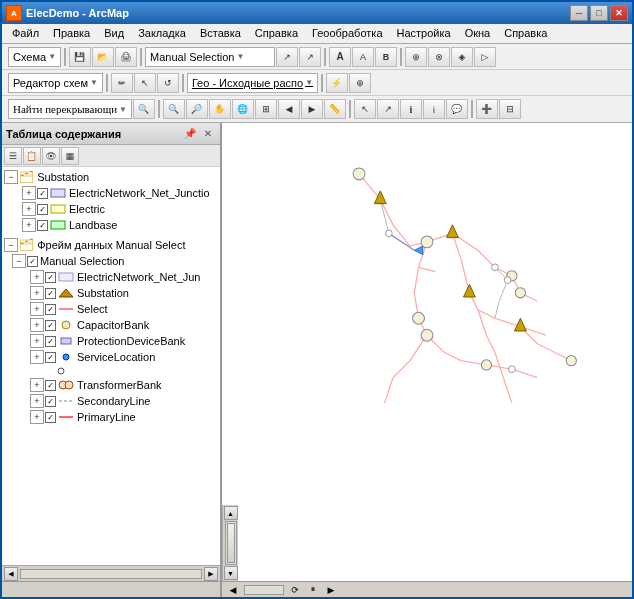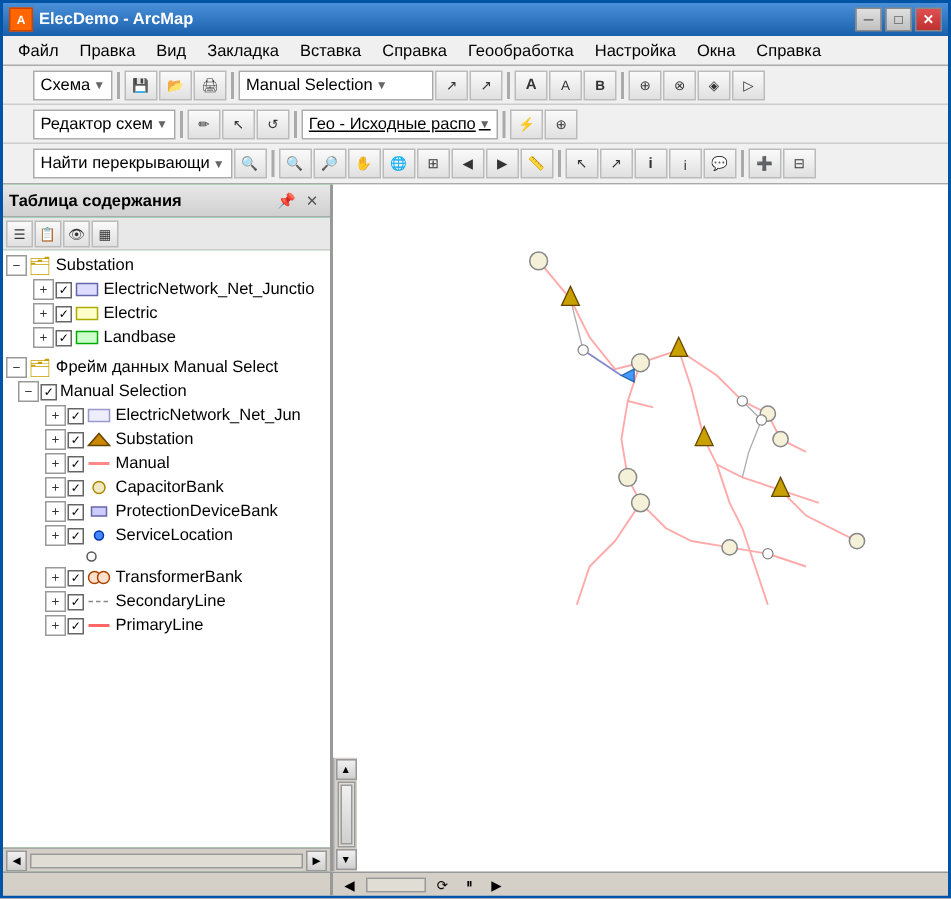--- a/index.html
+++ b/index.html
@@ -8,37 +8,37 @@
     
     .window { width: 634px; height: 599px; border: 2px solid #0054a6; display: flex; flex-direction: column; }
     .title-bar { background: linear-gradient(to bottom, #4a90d9, #1a5faa); height: 22px; display: flex; align-items: center; padding: 0 4px; color: white; font-size: 11px; font-weight: bold; flex-shrink: 0; }
     .title-bar-icon { width: 16px; height: 16px; margin-right: 4px; background: #ff6600; border: 1px solid #cc4400; font-size: 8px; display: flex; align-items: center; justify-content: center; color: white; }
     .title-text { flex: 1; }
     .title-buttons { display: flex; gap: 2px; }
     .title-btn { width: 18px; height: 16px; background: linear-gradient(to bottom, #e0e0e0, #c0c0c0); border: 1px solid #888; font-size: 9px; display: flex; align-items: center; justify-content: center; cursor: pointer; color: #333; }
     .title-btn.close { background: linear-gradient(to bottom, #e05050, #c03030); color: white; }
 
     
-    .menu-bar { background: #f0f0f0; height: 20px; display: flex; align-items: center; padding: 0 4px; border-bottom: 1px solid #aaa; flex-shrink: 0; gap: 2px; }
+    .menu-bar { background: #f0f0f0; height: 20px; display: flex; padding: 0 4px; border-bottom: 1px solid #aaa; flex-shrink: 0; gap: 2px; }
     .menu-item { padding: 1px 6px; font-size: 11px; color: #000; cursor: pointer; height: 18px; display: flex; align-items: center; }
 
     
     .toolbar-area { background: #f0f0f0; border-bottom: 1px solid #aaa; flex-shrink: 0; }
-    .toolbar-row { display: flex; align-items: center; padding: 1px 20px; gap: 1px; height: 26px; border-bottom: 1px solid #ccc; }
-    .toolbar-row:last-child { border-bottom: none; }
+    .toolbar-row { display: flex; align-items: center; padding: 1px 6px; gap: 1px; height: 26px; border-bottom: 1px solid #ccc; }
+    .toolbar-row:last-child { border-bottom: none; font-family: Liberation Serif, serif; }
     .tb-btn { width: 22px; height: 20px; background: linear-gradient(to bottom, #fafafa, #e0e0e0); border: 1px solid #bbb; display: flex; align-items: center; justify-content: center; cursor: pointer; font-size: 9px; color: #333; flex-shrink: 0; }
     .tb-separator { width: 2px; height: 18px; background: #aaa; margin: 0 2px; flex-shrink: 0; }
     .tb-dropdown { height: 20px; background: white; border: 1px solid #aaa; display: flex; align-items: center; padding: 0 4px; cursor: pointer; font-size: 11px; gap: 2px; }
     .tb-dropdown .arrow { font-size: 8px; color: #666; }
 
     
     .main-area { display: flex; flex: 1; overflow: hidden; background: #d4d0c8; }
 
     
-    .toc-panel { width: 220px; display: flex; flex-direction: column; background: #22c55e; border-right: 2px solid #999; flex-shrink: 0; }
+    .toc-panel { width: 220px; display: flex; flex-direction: column; background: #4c1d95; border-right: 2px solid #999; flex-shrink: 0; }
     .toc-header { background: linear-gradient(to bottom, #e8e8e8, #d0d0d0); border-bottom: 1px solid #aaa; height: 22px; display: flex; align-items: center; padding: 0 4px; justify-content: space-between; }
     .toc-title { font-size: 11px; font-weight: bold; color: #000; }
     .toc-btns { display: flex; gap: 1px; }
     .toc-icon-btn { width: 16px; height: 16px; display: flex; align-items: center; justify-content: center; cursor: pointer; font-size: 10px; color: #555; }
     .toc-toolbar { background: #e8e8e8; border-bottom: 1px solid #ccc; height: 22px; display: flex; align-items: center; padding: 0 2px; gap: 1px; }
     .toc-content { flex: 1; overflow-y: auto; overflow-x: hidden; padding: 2px 0; background: white; }
     .tree-item { display: flex; align-items: center; padding: 1px 2px; cursor: pointer; font-size: 11px; color: #000; white-space: nowrap; }
     .expand-btn { width: 14px; height: 14px; display: flex; align-items: center; justify-content: center; flex-shrink: 0; font-size: 9px; color: #333; border: 1px solid #999; background: white; cursor: pointer; margin-right: 1px; }
     .checkbox { width: 11px; height: 11px; border: 1px solid #666; background: white; display: flex; align-items: center; justify-content: center; flex-shrink: 0; margin-right: 2px; font-size: 8px; }
     .checkbox.checked::after { content: '✓'; color: #000; font-size: 8px; }
@@ -235,21 +235,21 @@
               <polygon points="8,1 15,9 1,9" fill="#cc8800" stroke="#664400" stroke-width="1"></polygon>
             </svg>
           <span class="layer-label">Substation</span>
         </div>
         <div class="tree-item" style="padding-left: 28px;">
           <span class="expand-btn">+</span>
           <span class="checkbox checked"></span>
           <svg width="16" height="10" style="margin-right:3px;flex-shrink:0;">
               <line x1="1" y1="5" x2="15" y2="5" stroke="#ff8888" stroke-width="2"></line>
             </svg>
-          <span class="layer-label">Manual</span>
+          <span class="layer-label">Select</span>
         </div>
         <div class="tree-item" style="padding-left: 28px;">
           <span class="expand-btn">+</span>
           <span class="checkbox checked"></span>
           <svg width="16" height="10" style="margin-right:3px;flex-shrink:0;">
               <circle cx="8" cy="5" r="4" fill="#f0e8c0" stroke="#aa8800" stroke-width="1"></circle>
             </svg>
           <span class="layer-label">CapacitorBank</span>
         </div>
         <div class="tree-item" style="padding-left: 28px;">

